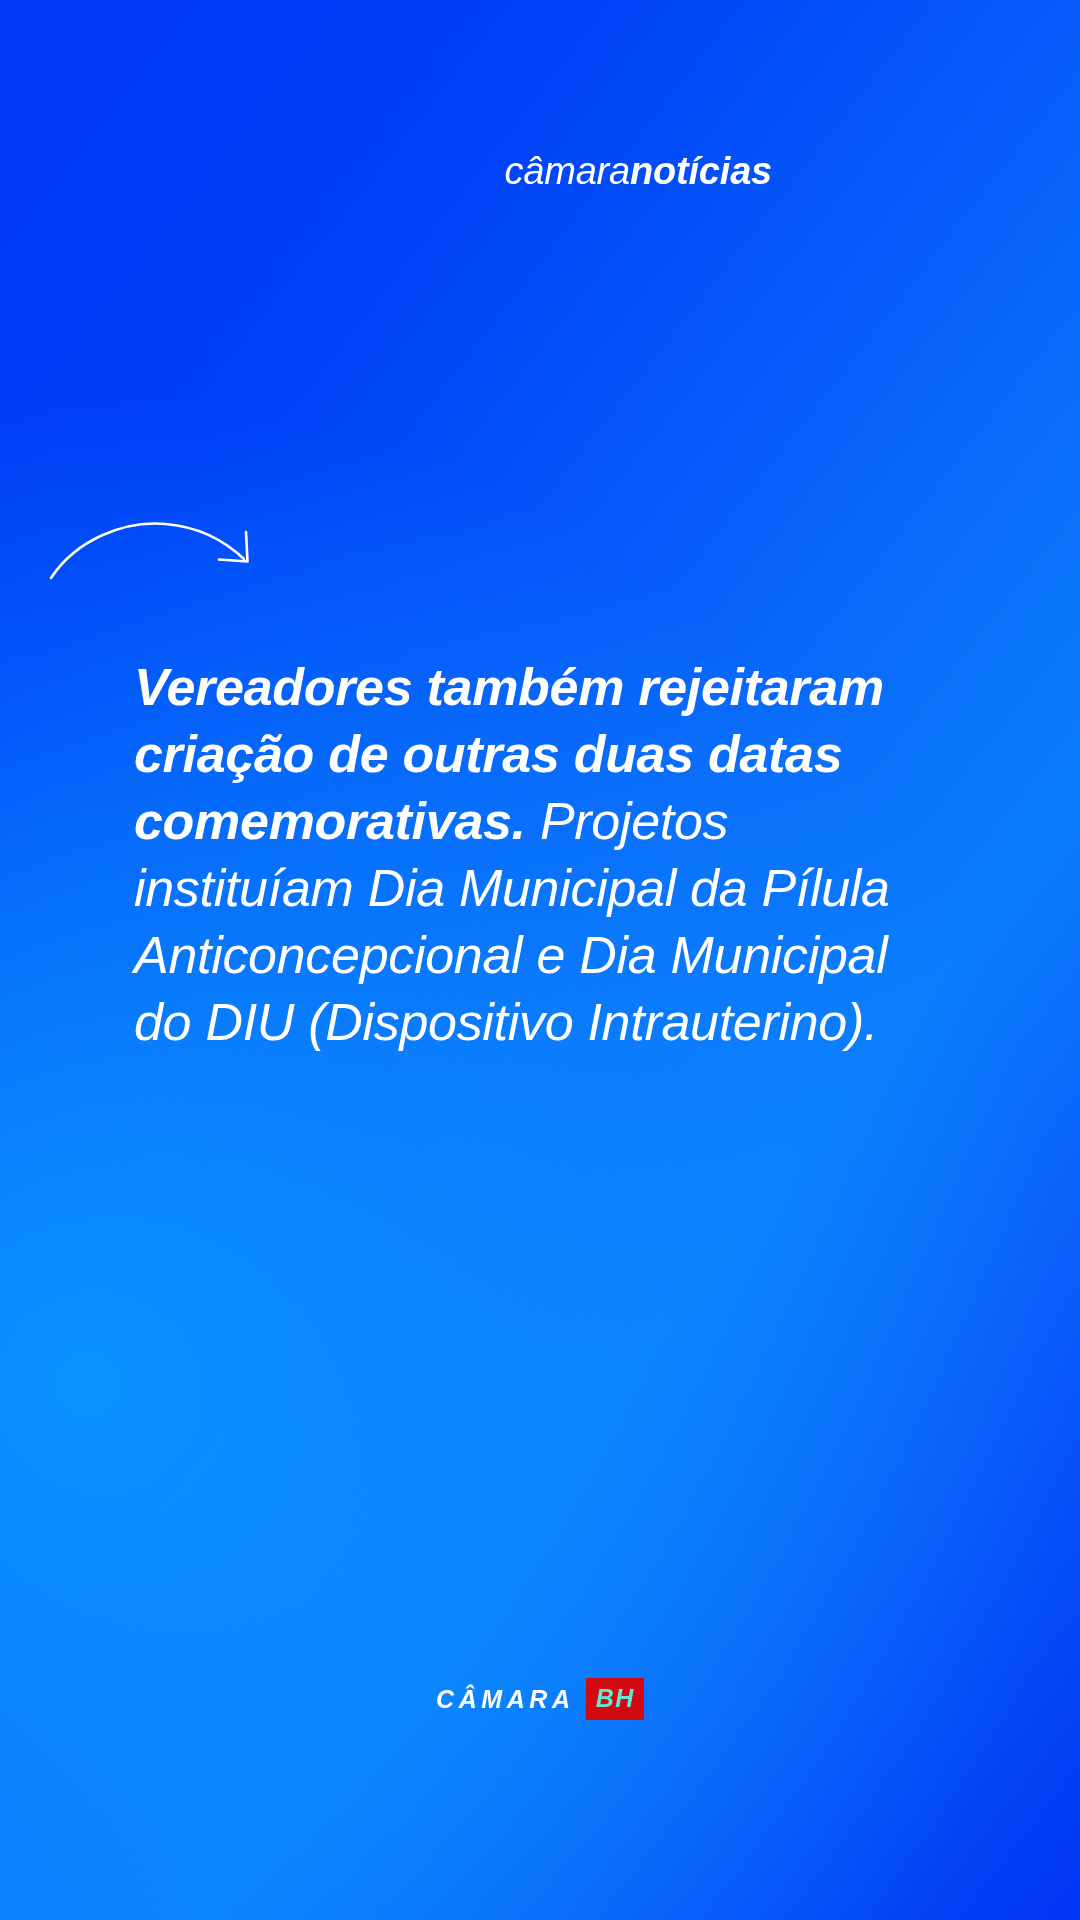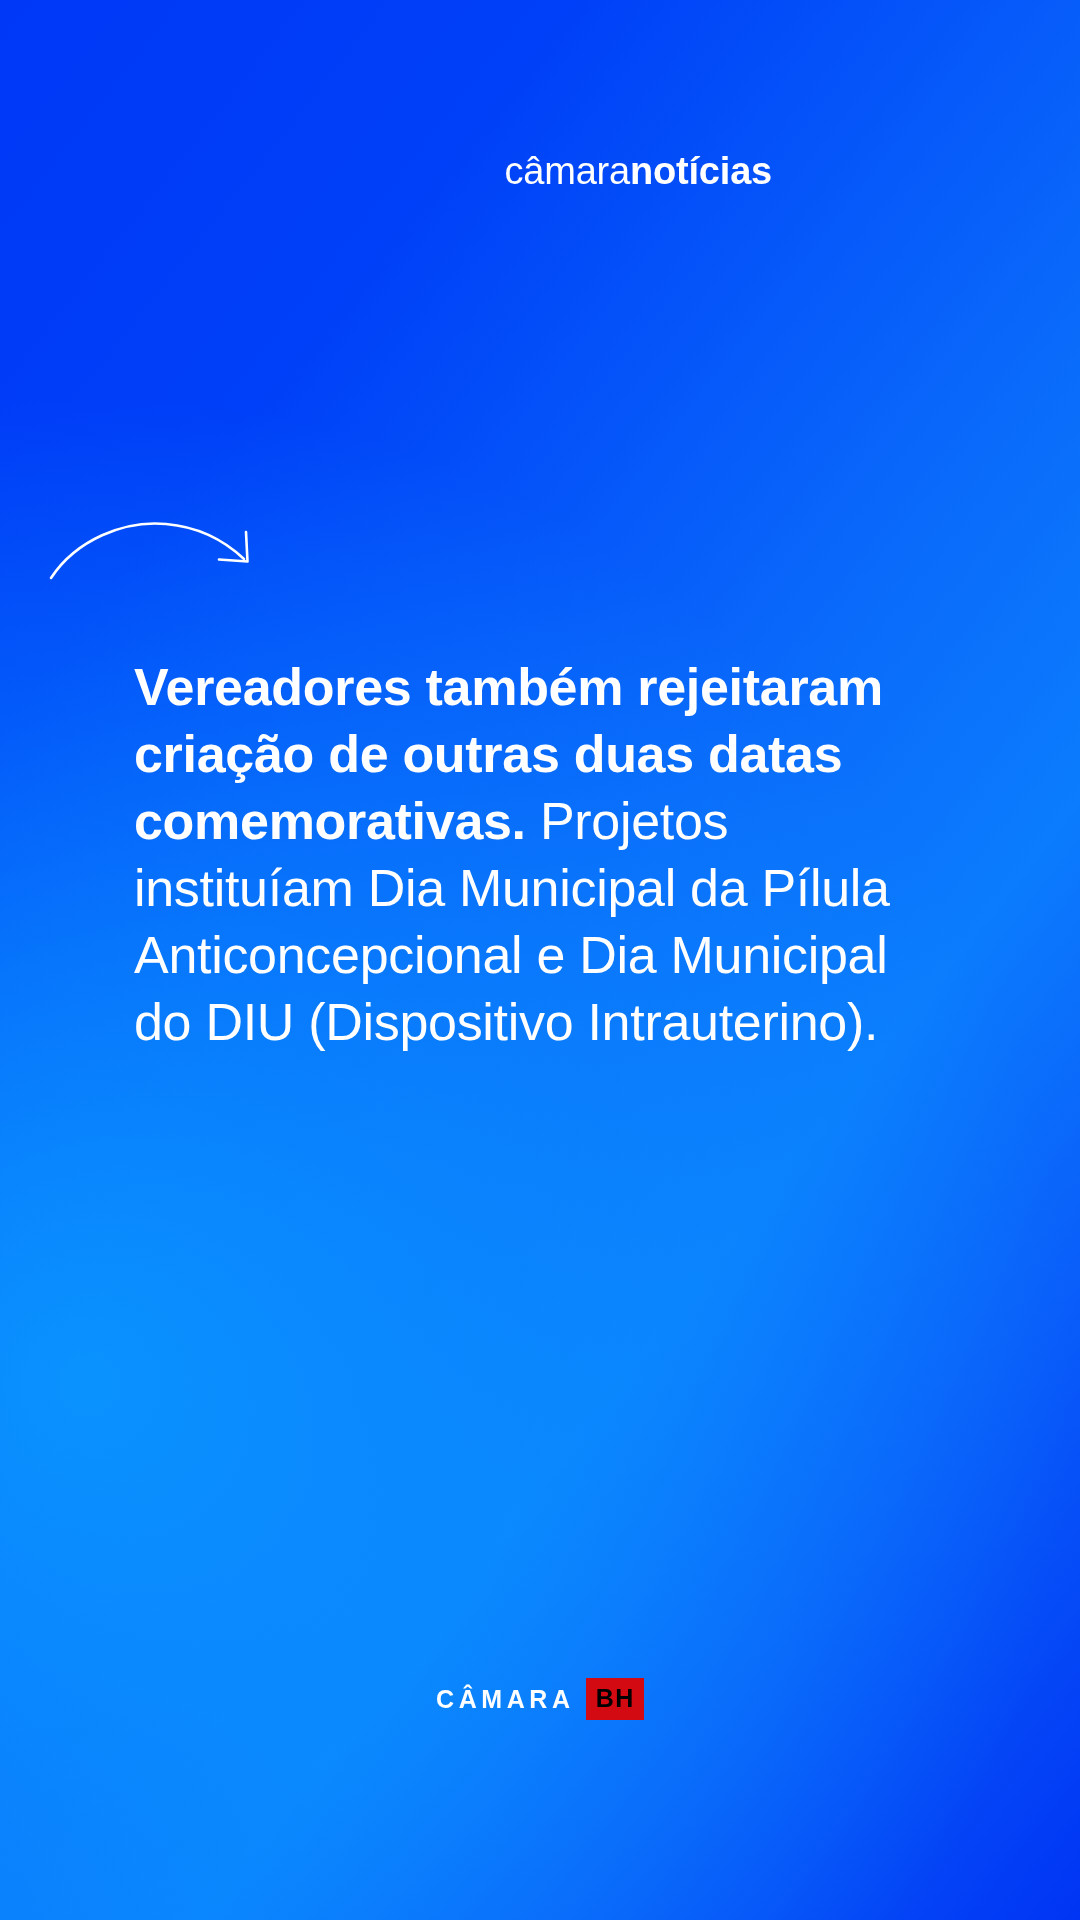--- a/index.html
+++ b/index.html
@@ -12,20 +12,21 @@
   }
   #card {
     position: relative;
     width: 1080px;
     height: 1920px;
     overflow: hidden;
     
     background:
       radial-gradient(circle at 8% 72%, #0a93ff 0%, rgba(10,147,255,0) 58%),
       linear-gradient(128deg, #0038f7 0%, #0040f8 22%, #0a6bfb 52%, #0b7cfd 66%, #0a5ffa 80%, #0034f4 100%);
+    font-style: italic;
   }
   
   #brand {
     position: absolute;
     top: 152px;
     right: 0;
     width: 100%;
     text-align: right;
     padding-right: 308px;
     box-sizing: border-box;
@@ -82,21 +83,21 @@
   }
   #footer .word {
     color: #ffffff;
     font-size: 25px;
     font-weight: 700;
     letter-spacing: 4.6px;
     line-height: 1;
   }
   #footer .badge {
     background: #d40a12;
-    color: #000000;
+    color: #5eead4;
     font-size: 25px;
     font-weight: 700;
     letter-spacing: 1.6px;
     line-height: 1;
     padding: 8px 9px 9px 10px;
     margin-left: 11px;
   }
 </style>
 </head>
 <body>

